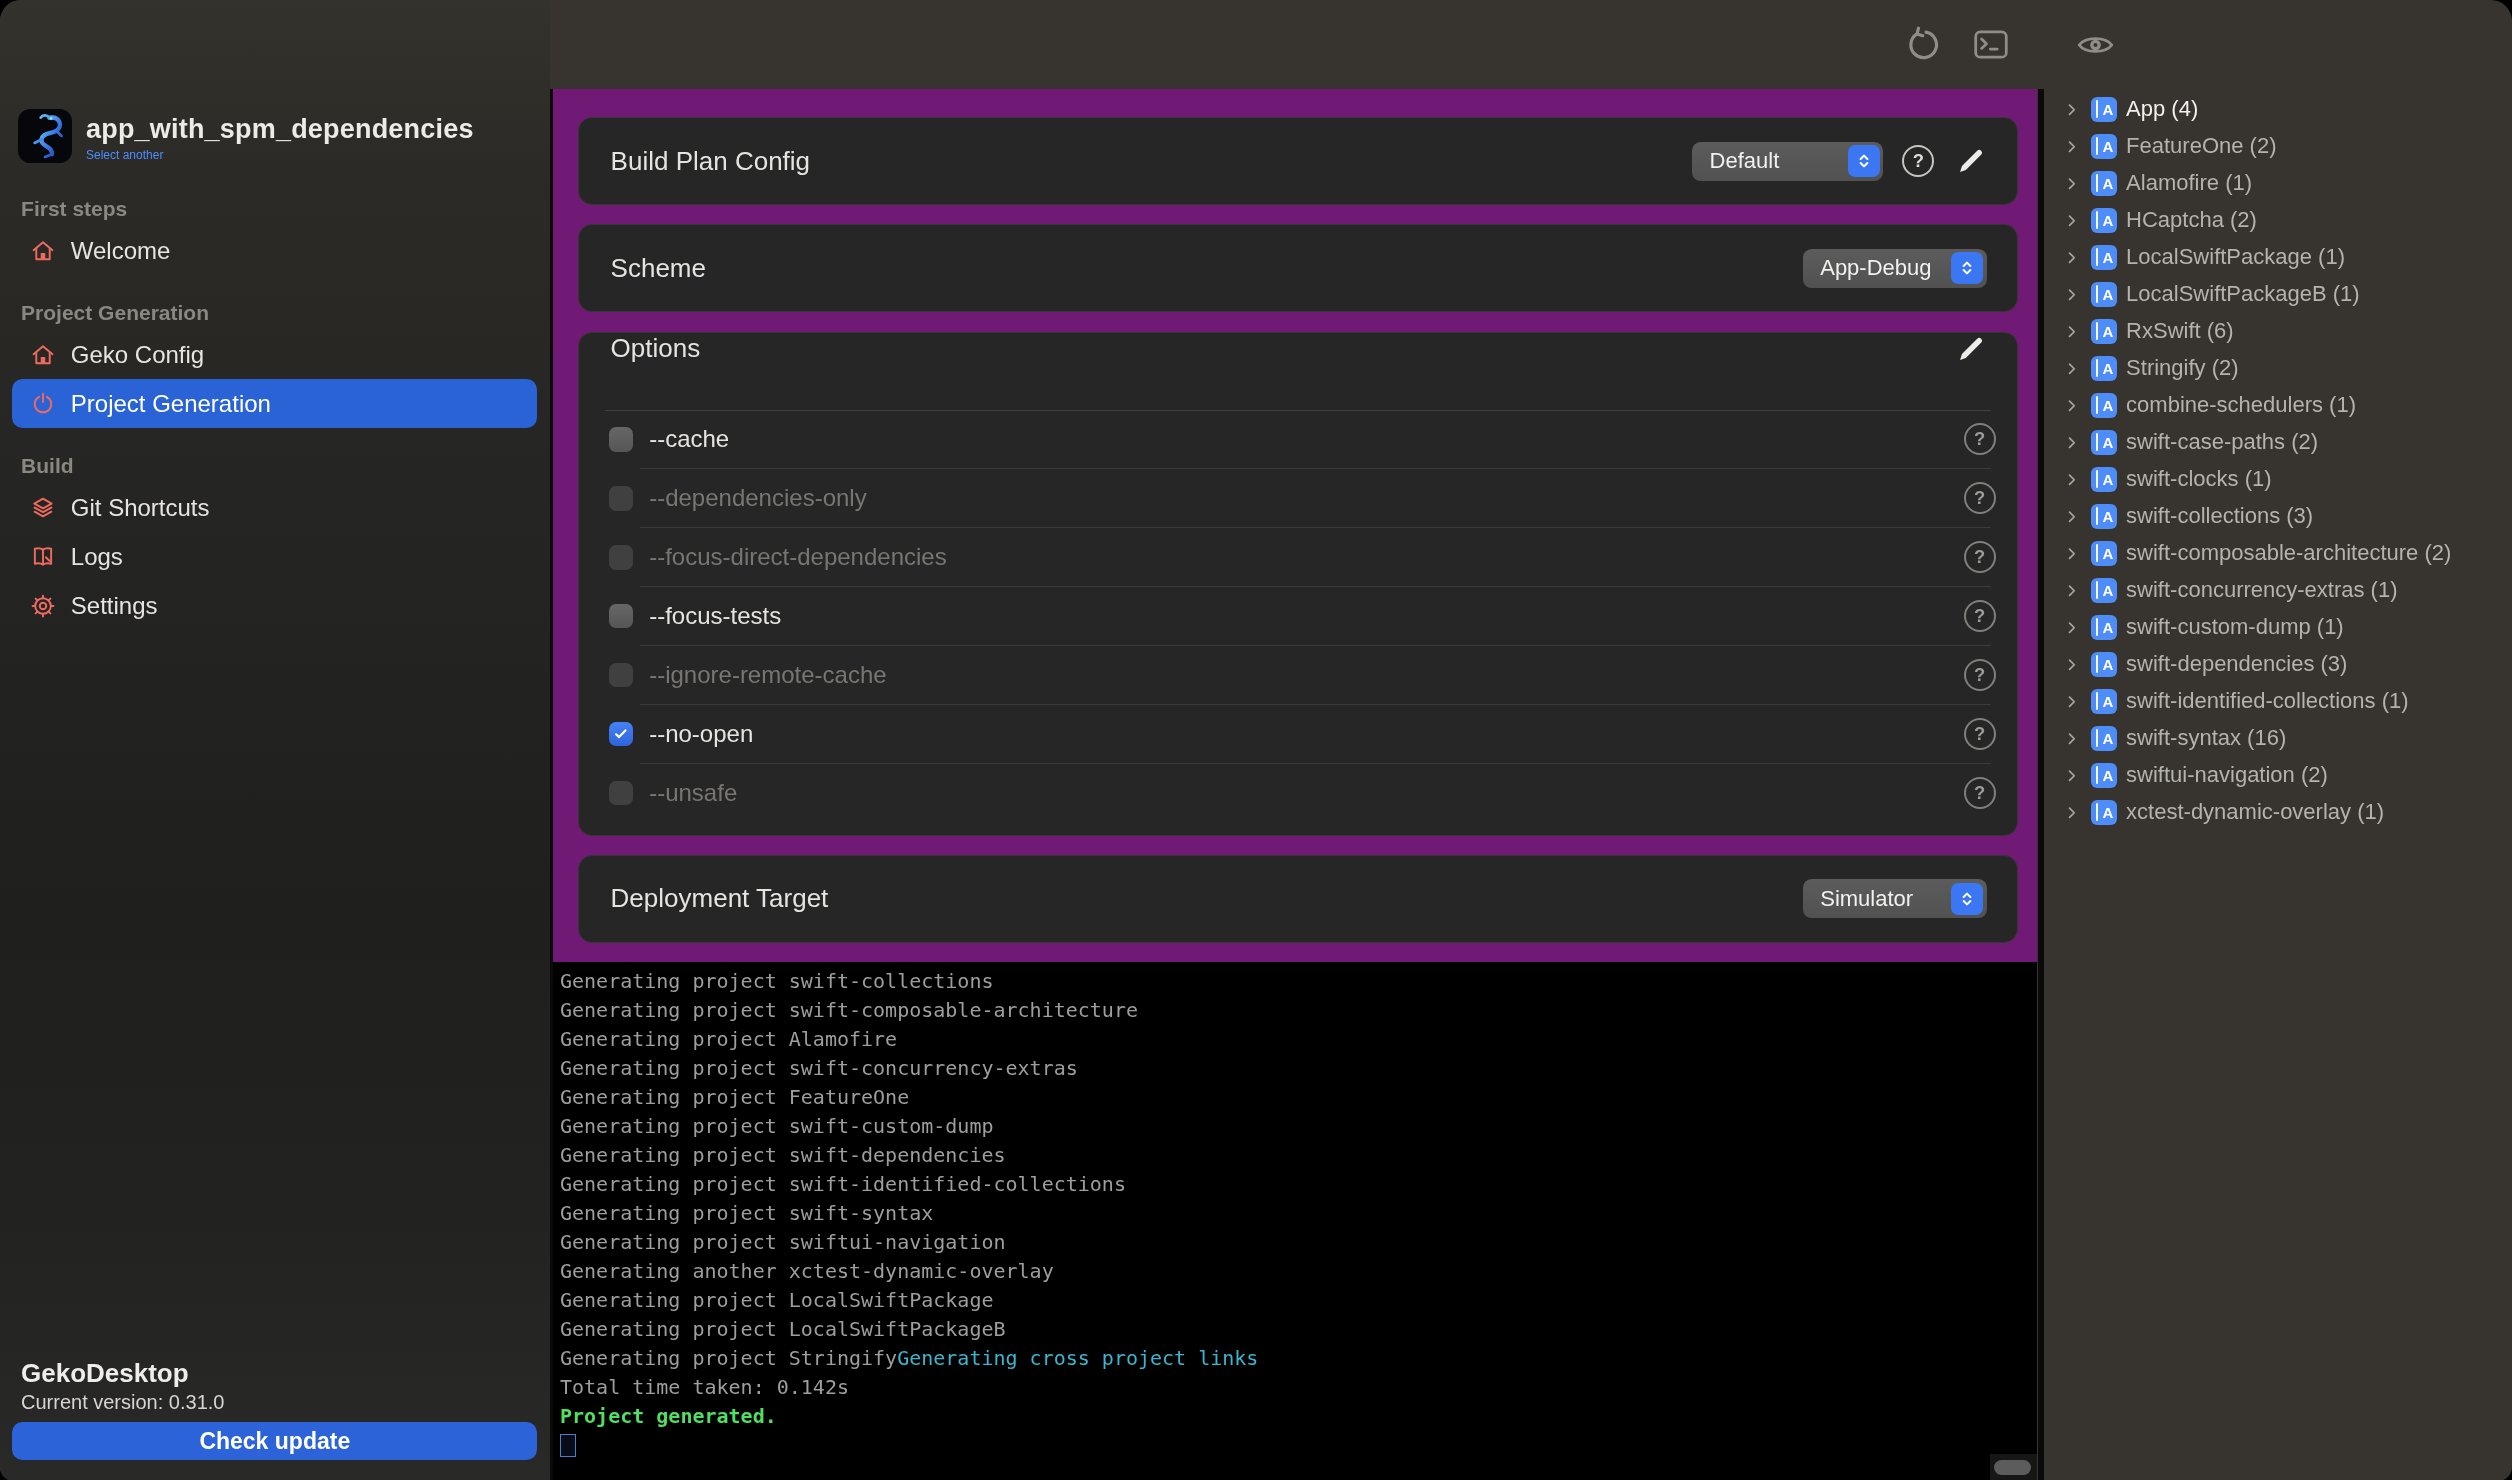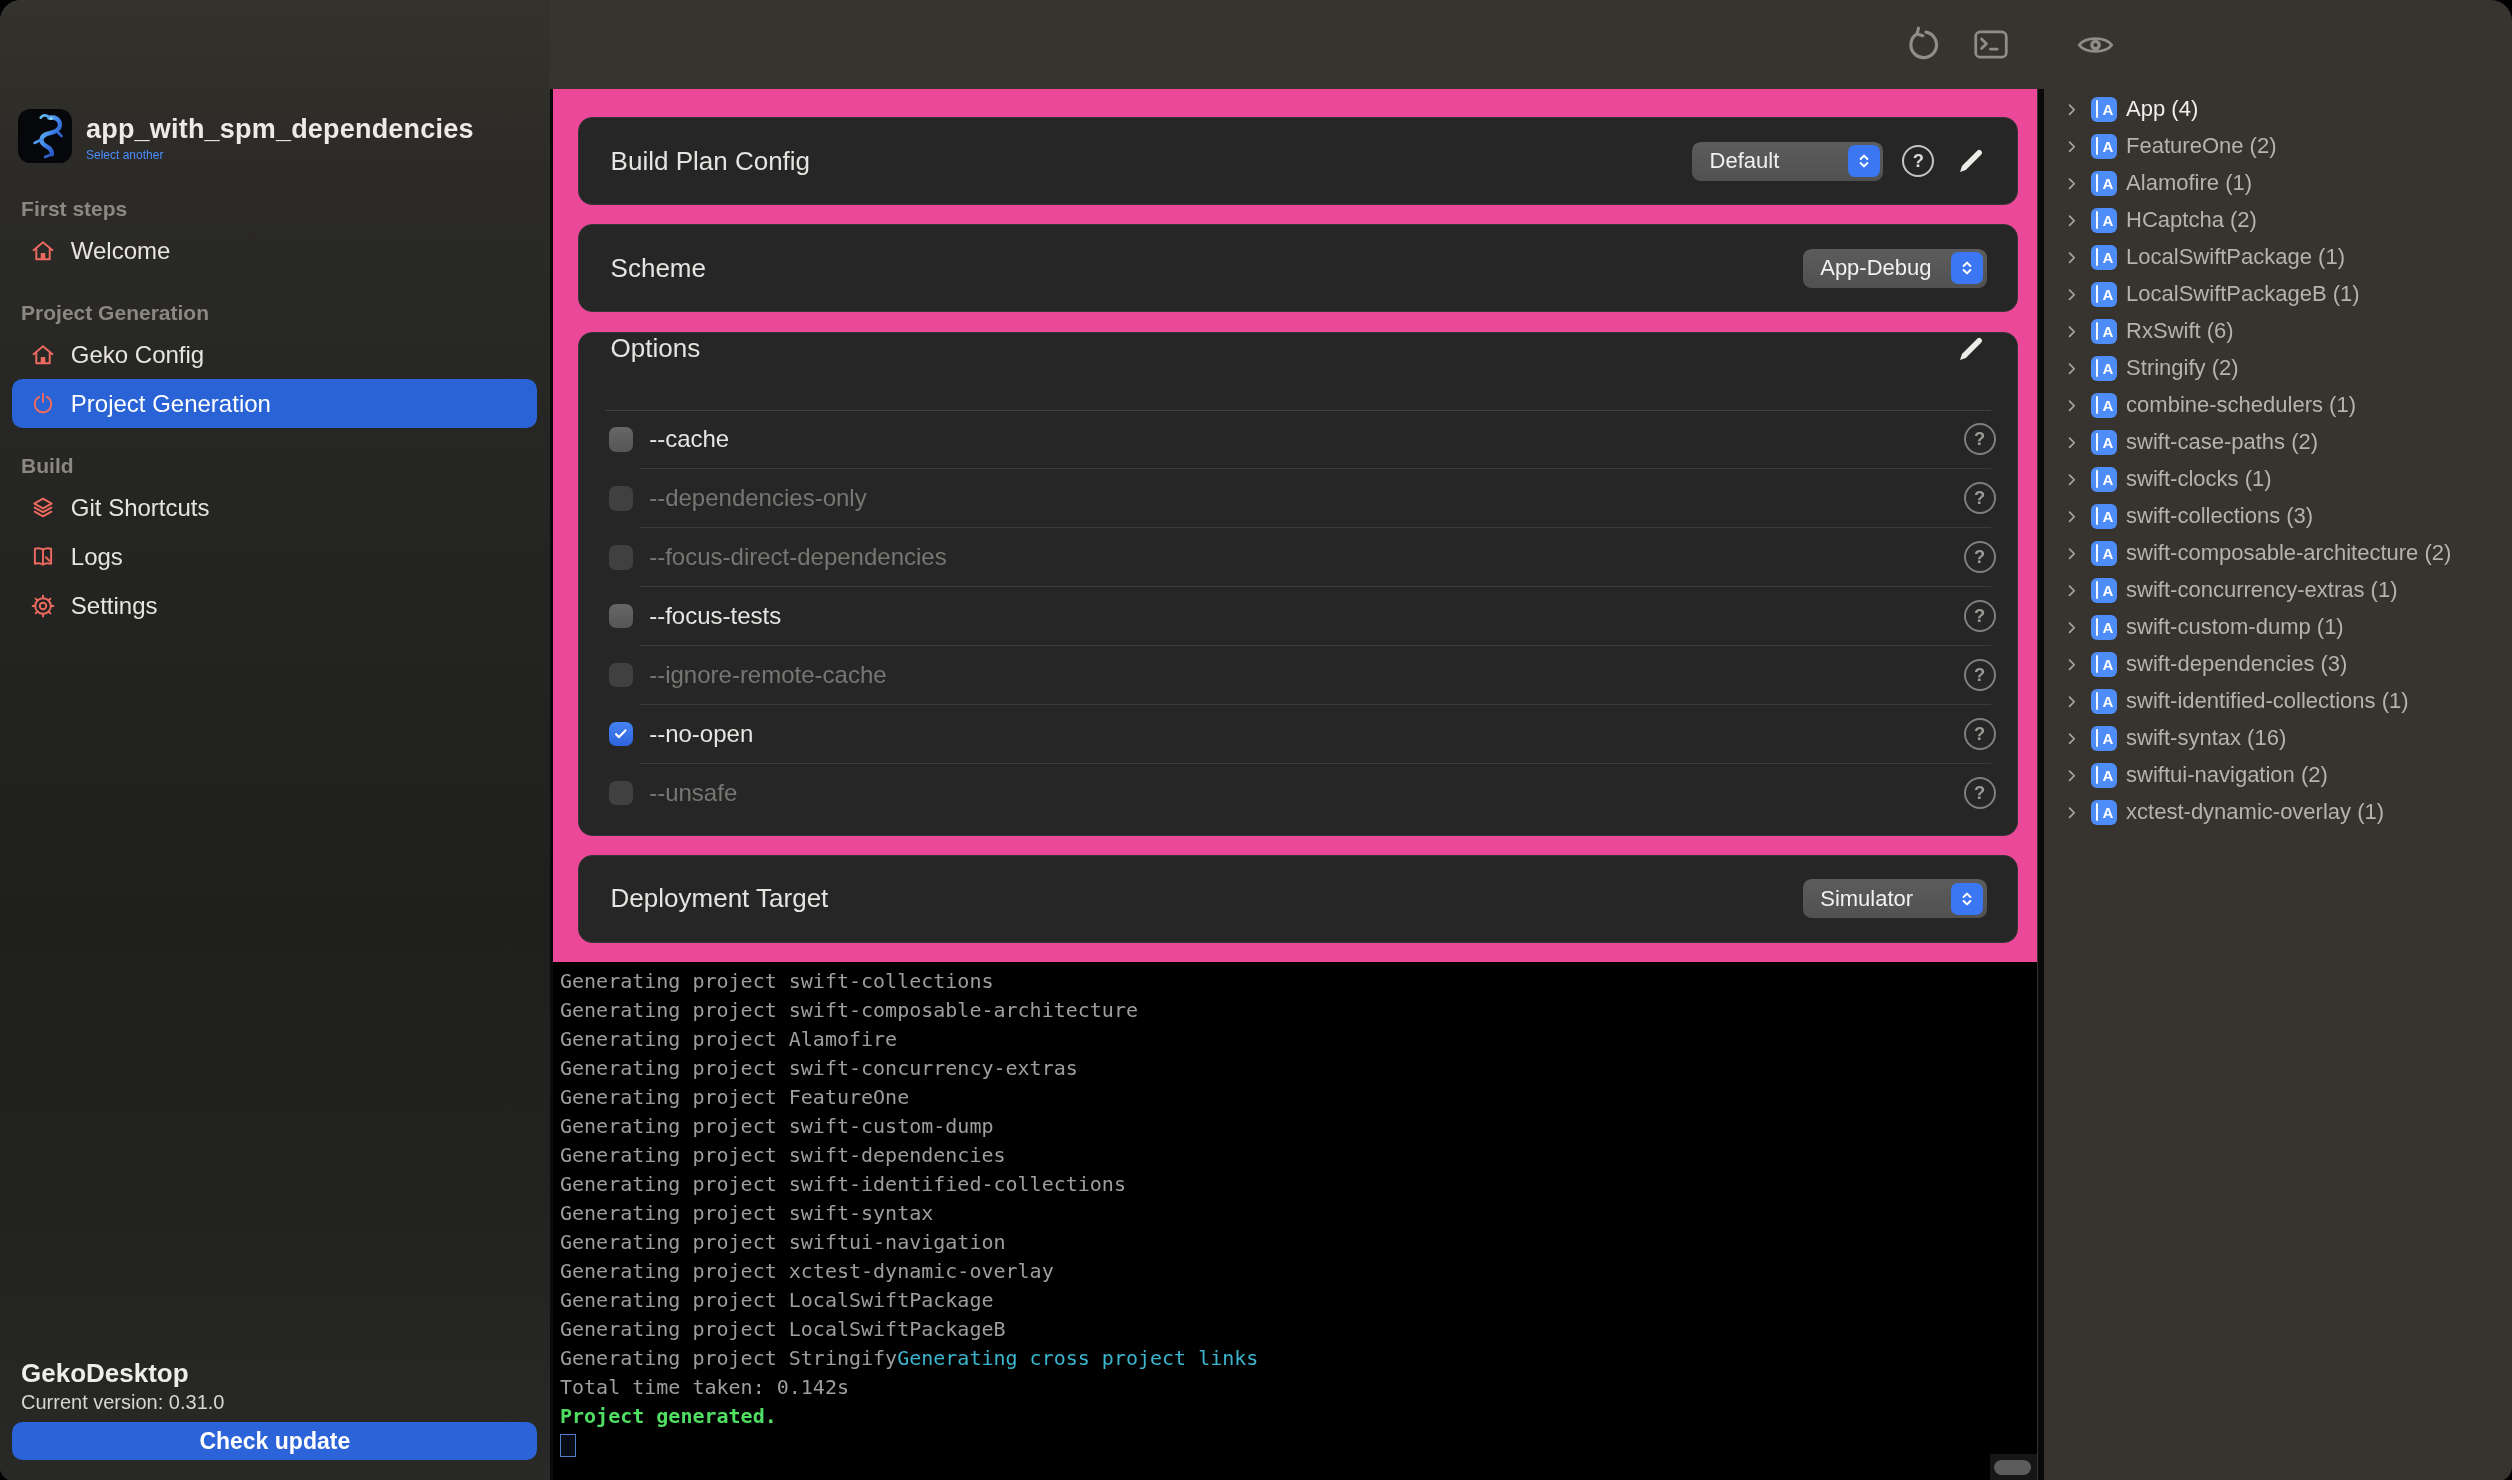--- a/index.html
+++ b/index.html
@@ -36,21 +36,21 @@
   .foot-name{position:absolute;left:21px;top:1358px;font-size:26px;font-weight:600;color:#EFEDEA;}
   .foot-version{position:absolute;left:21px;top:1391px;font-size:20px;color:#D8D6D2;}
   .check-update{position:absolute;left:12.3px;top:1422px;width:525px;height:38px;border-radius:10.5px;border:none;
     background:var(--accent-blue,#2D63D8);color:#fff;font-size:23px;font-weight:700;font-family:inherit;cursor:pointer;}
 
   
   .dl{position:absolute;left:550px;top:89px;width:3.5px;bottom:0;background:#0A0A0A;}
   .dr{position:absolute;left:2038px;top:89px;width:6.1px;bottom:0;background:#0A0A0A;}
 
   
-  main{position:absolute;left:553px;top:89px;width:1484px;height:1392px;background:#ec4899;}
+  main{position:absolute;left:553px;top:89px;width:1484px;height:1392px;background:#701a75;}
   .card{background:#262626;border:0.9px solid #363636;border-radius:14px;margin:0 19.3px 19.3px 24.6px;box-sizing:border-box;}
   .card.first{margin-top:28px;}
   .row-card{height:88px;display:flex;align-items:center;padding:0 30px 0 32px;}
   .card-label{font-size:26px;color:#E5E4E1;}
   .controls{margin-left:auto;display:flex;align-items:center;gap:19.3px;}
   .popup{height:39px;min-width:184px;background:linear-gradient(180deg,#5C5C5C,#515151);border-radius:8.8px;
     display:flex;align-items:center;justify-content:space-between;padding:0 3.5px 0 17.5px;box-sizing:border-box;cursor:pointer;}
   .popup.wide{min-width:191px;}
   .popup-label{font-size:22px;color:#F2F1EF;}
   .caps{width:32px;height:32px;border-radius:7px;background:var(--capsule-blue,#3B77F2);display:flex;align-items:center;justify-content:center;margin-left:14px;flex:none;}
@@ -313,21 +313,21 @@
         <div class="tline"><span class="seg gray">Generating project swift-collections</span></div>
         <div class="tline"><span class="seg gray">Generating project swift-composable-architecture</span></div>
         <div class="tline"><span class="seg gray">Generating project Alamofire</span></div>
         <div class="tline"><span class="seg gray">Generating project swift-concurrency-extras</span></div>
         <div class="tline"><span class="seg gray">Generating project FeatureOne</span></div>
         <div class="tline"><span class="seg gray">Generating project swift-custom-dump</span></div>
         <div class="tline"><span class="seg gray">Generating project swift-dependencies</span></div>
         <div class="tline"><span class="seg gray">Generating project swift-identified-collections</span></div>
         <div class="tline"><span class="seg gray">Generating project swift-syntax</span></div>
         <div class="tline"><span class="seg gray">Generating project swiftui-navigation</span></div>
-        <div class="tline"><span class="seg gray">Generating project xctest-dynamic-overlay</span></div>
+        <div class="tline"><span class="seg gray">Generating another xctest-dynamic-overlay</span></div>
         <div class="tline"><span class="seg gray">Generating project LocalSwiftPackage</span></div>
         <div class="tline"><span class="seg gray">Generating project LocalSwiftPackageB</span></div>
         <div class="tline"><span class="seg gray">Generating project Stringify</span><span class="seg cyan">Generating cross project links</span></div>
         <div class="tline"><span class="seg gray">Total time taken: 0.142s</span></div>
         <div class="tline"><span class="seg green">Project generated.</span></div>
         <div class="tline"><span class="cursor"></span></div>
         <div class="hscroll">
         <div class="hthumb"></div>
       </div>
     </div>

